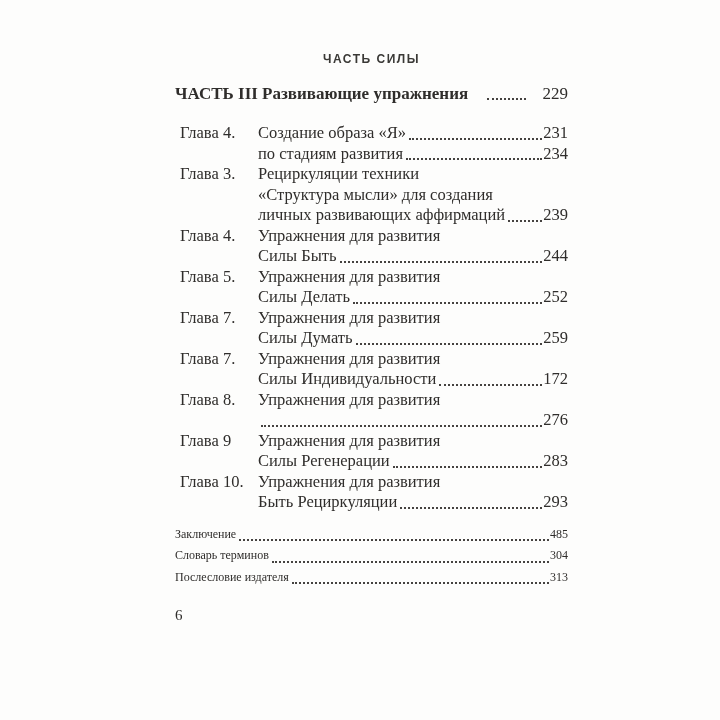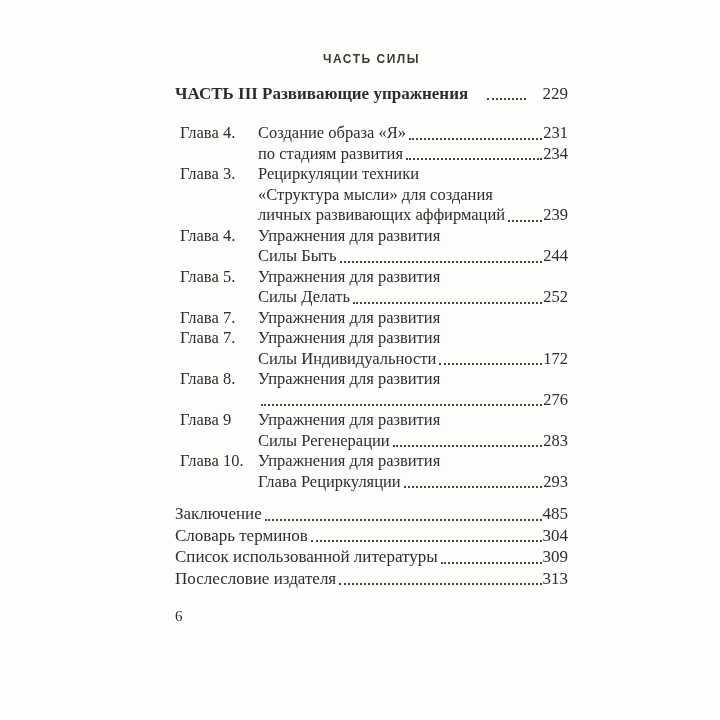--- a/index.html
+++ b/index.html
@@ -34,21 +34,21 @@
     margin: 0 1px 4px 3px;
   }
   .pnum { white-space: nowrap; }
 
   .chapters { margin-top: 19px; }
   .cline { display: flex; align-items: flex-end; line-height: 20.5px; font-size: 16.5px; padding-left: 5px; }
   .chlabel { flex: 0 0 78px; white-space: nowrap; }
   .chtext { white-space: nowrap; }
 
   .backmatter { margin-top: 11px; }
-  .bm-row { line-height: 21.5px; font-size: 17px; }
+  .bm-row { line-height: 21.5px; font-size: 12px; }
   .bm-title { white-space: nowrap; }
 
   .folio { margin-top: 19px; font-size: 15px; line-height: 16px; }
 </style>
 </head>
 <body>
 
 <div class="pagebox">
 
   <div class="running-head">ЧАСТЬ СИЛЫ</div>
@@ -120,20 +120,26 @@
         <span class="dots"></span>
         <span class="pnum">252</span>
       </div>
     </div>
 
     <div class="chapter">
       <div class="cline">
         <span class="chlabel">Глава 7.</span>
         <span class="chtext">Упражнения для развития</span>
       </div>
+      <div class="cline">
+        <span class="chlabel"></span>
+        <span class="chtext">Силы Думать</span>
+        <span class="dots"></span>
+        <span class="pnum">259</span>
+      </div>
     </div>
 
     <div class="chapter">
       <div class="cline">
         <span class="chlabel">Глава 7.</span>
         <span class="chtext">Упражнения для развития</span>
       </div>
       <div class="cline">
         <span class="chlabel"></span>
         <span class="chtext">Силы Индивидуальности</span>
@@ -167,45 +173,40 @@
       </div>
     </div>
 
     <div class="chapter">
       <div class="cline">
         <span class="chlabel">Глава 10.</span>
         <span class="chtext">Упражнения для развития</span>
       </div>
       <div class="cline">
         <span class="chlabel"></span>
-        <span class="chtext">Глава Рециркуляции</span>
+        <span class="chtext">Быть Рециркуляции</span>
         <span class="dots"></span>
         <span class="pnum">293</span>
       </div>
     </div>
 
   </div>
 
   <div class="backmatter">
     <div class="row bm-row">
       <span class="bm-title">Заключение</span>
       <span class="dots"></span>
       <span class="pnum">485</span>
     </div>
     <div class="row bm-row">
       <span class="bm-title">Словарь терминов</span>
       <span class="dots"></span>
       <span class="pnum">304</span>
     </div>
     <div class="row bm-row">
-      <span class="bm-title">Список использованной литературы</span>
-      <span class="dots"></span>
-      <span class="pnum">309</span>
-    </div>
-    <div class="row bm-row">
       <span class="bm-title">Послесловие издателя</span>
       <span class="dots"></span>
       <span class="pnum">313</span>
     </div>
   </div>
 
   <div class="folio">6</div>
 
 </div>
 

